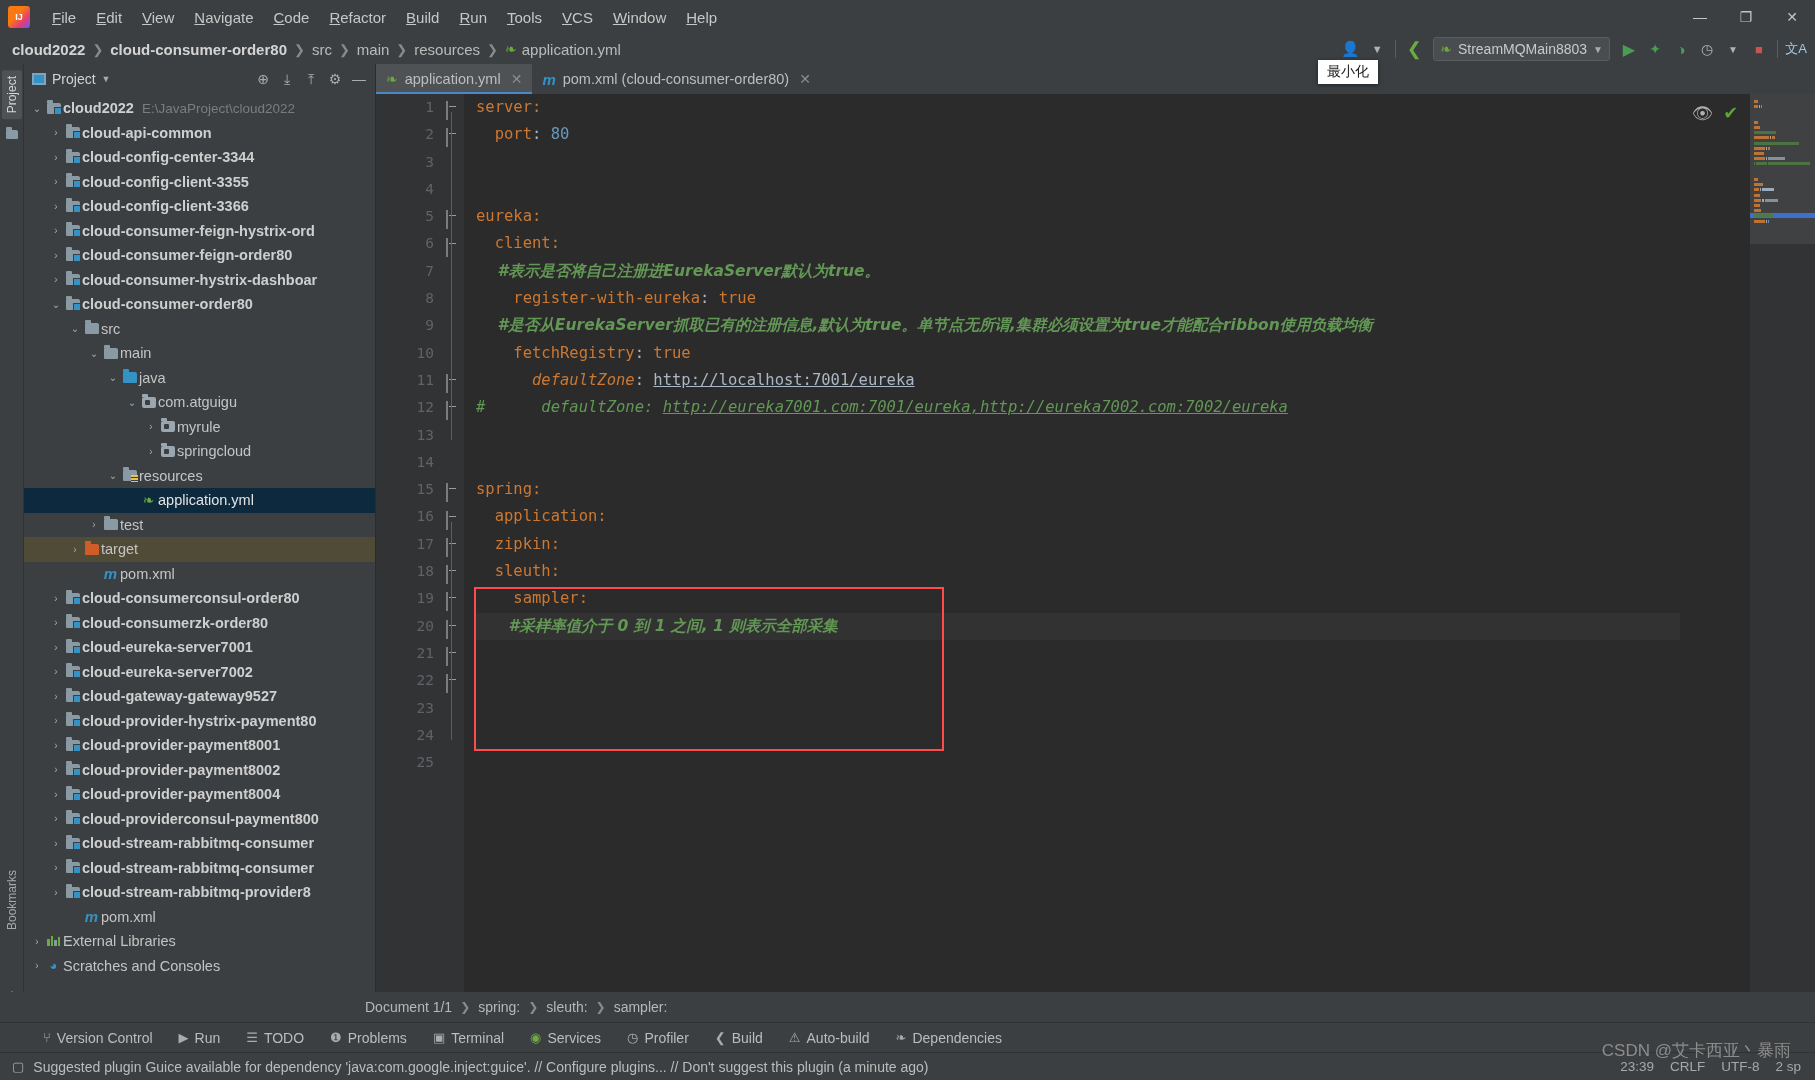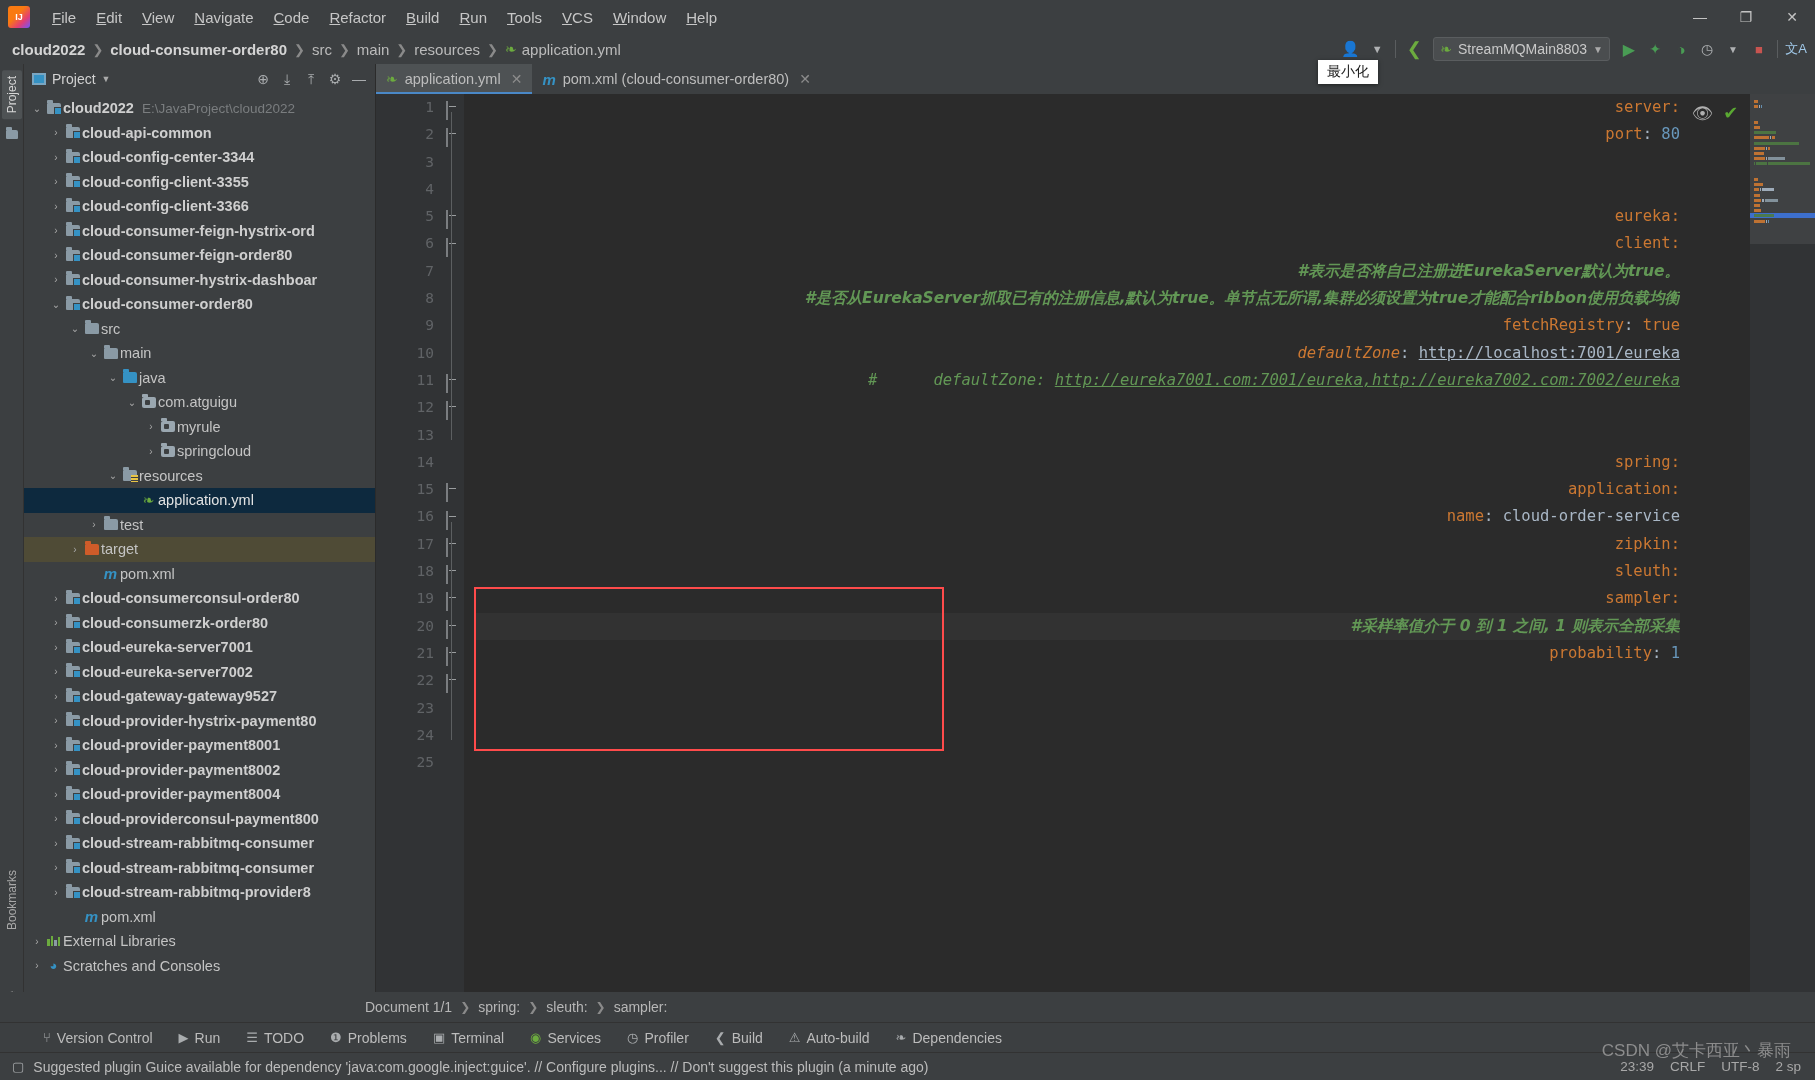--- a/index.html
+++ b/index.html
@@ -113,21 +113,21 @@
   #gutter{ width:66px; flex:0 0 66px; background:#313335; position:relative;}
   .lnum{ height:27.3px; line-height:27.3px; text-align:right; padding-right:8px;
     color:#606366; font-size:14.5px; font-family:"DejaVu Sans Mono", monospace;}
   #folds{ width:22px; flex:0 0 22px; background:#313335; position:relative;}
   .foldmark{ position:absolute; left:4px; width:12px; height:12px; }
   .foldmark .box{ width:11px;height:11px;border:1px solid #7a7d80; position:relative; }
   .foldmark .box:after{ content:''; position:absolute; left:2px; top:4px; width:7px;height:1px;background:#9a9d9f;}
   .foldline{ position:absolute; left:9px; width:1px; background:#5c5f61;}
   #code{ flex:1; position:relative; font-family:"DejaVu Sans Mono", monospace;
      font-size:15.5px; overflow:hidden; padding-left:12px;}
-  .cl{ height:27.3px; line-height:27.3px; white-space:pre;text-align:right; }
+  .cl{ height:27.3px; line-height:27.3px; white-space:pre; }
   .cl.cur{ background:#323232; }
   .k{ color:#cc7832; }
   .v{ color:#a9b7c6; }
   .num{ color:#6897bb; }
   .cm{ color:#629755; font-style:italic; font-family:"DejaVu Sans", sans-serif; font-weight:bold;}
   .cm2{ color:#629755; font-style:italic; }
   .url{ color:#a9b7c6; text-decoration:underline; }
   .urlg{ color:#629755; text-decoration:underline; font-style:italic;}
   .ital{ font-style:italic; }
   #redbox{ position:absolute; border:2px solid #ff4b4b; pointer-events:none; }
@@ -582,34 +582,33 @@
         </div>
       <div id="code">
         <div id="redbox" style="left: 10px; top: 493.4px; width: 470px; height: 163.8px;"></div>
       <div class="cl"><span class="k">server:</span></div>
           <div class="cl"><span class="k">  port</span><span class="v">: </span><span class="num">80</span></div>
           <div class="cl">&nbsp;</div>
           <div class="cl">&nbsp;</div>
           <div class="cl"><span class="k">eureka:</span></div>
           <div class="cl"><span class="k">  client:</span></div>
           <div class="cl"><span class="cm">    #表示是否将自己注册进EurekaServer默认为true。</span></div>
+          <div class="cl"><span class="k">    register-with-eureka</span><span class="v">: </span><span class="k">true</span></div>
           <div class="cl"><span class="cm">    #是否从EurekaServer抓取已有的注册信息,默认为true。单节点无所谓,集群必须设置为true才能配合ribbon使用负载均衡</span></div>
           <div class="cl"><span class="k">    fetchRegistry</span><span class="v">: </span><span class="k">true</span></div>
           <div class="cl"><span class="k ital">      defaultZone</span><span class="v">: </span><span class="url">http://localhost:7001/eureka</span></div>
           <div class="cl"><span class="cm2">#</span><span class="cm2">      defaultZone: </span><span class="urlg">http://eureka7001.com:7001/eureka,http://eureka7002.com:7002/eureka</span></div>
           <div class="cl">&nbsp;</div>
           <div class="cl">&nbsp;</div>
           <div class="cl"><span class="k">spring:</span></div>
           <div class="cl"><span class="k">  application:</span></div>
-          <div class="cl"><span class="k">    name</span><span class="v">: </span><span class="v">cloud-order-service</span></div>
           <div class="cl"><span class="k">  zipkin:</span></div>
           <div class="cl"><span class="k">  sleuth:</span></div>
           <div class="cl"><span class="k">    sampler:</span></div>
           <div class="cl cur"><span class="cm">      #采样率值介于 0 到 1 之间, 1 则表示全部采集</span></div>
-          <div class="cl"><span class="k">      probability</span><span class="v">: </span><span class="num">1</span></div>
           <div class="cl">&nbsp;</div>
         </div>
       <div id="editor-vscroll" style="top: 105px; height: 640px;"></div>
       <div id="rightstrip">
         <div id="insp-icons">
           <span style="font-size:17px;color:#b0b0b0;">👁</span>
           <span style="font-size:18px;color:#5aa832;">✔</span>
         </div>
       </div>
       <div id="minimap">

